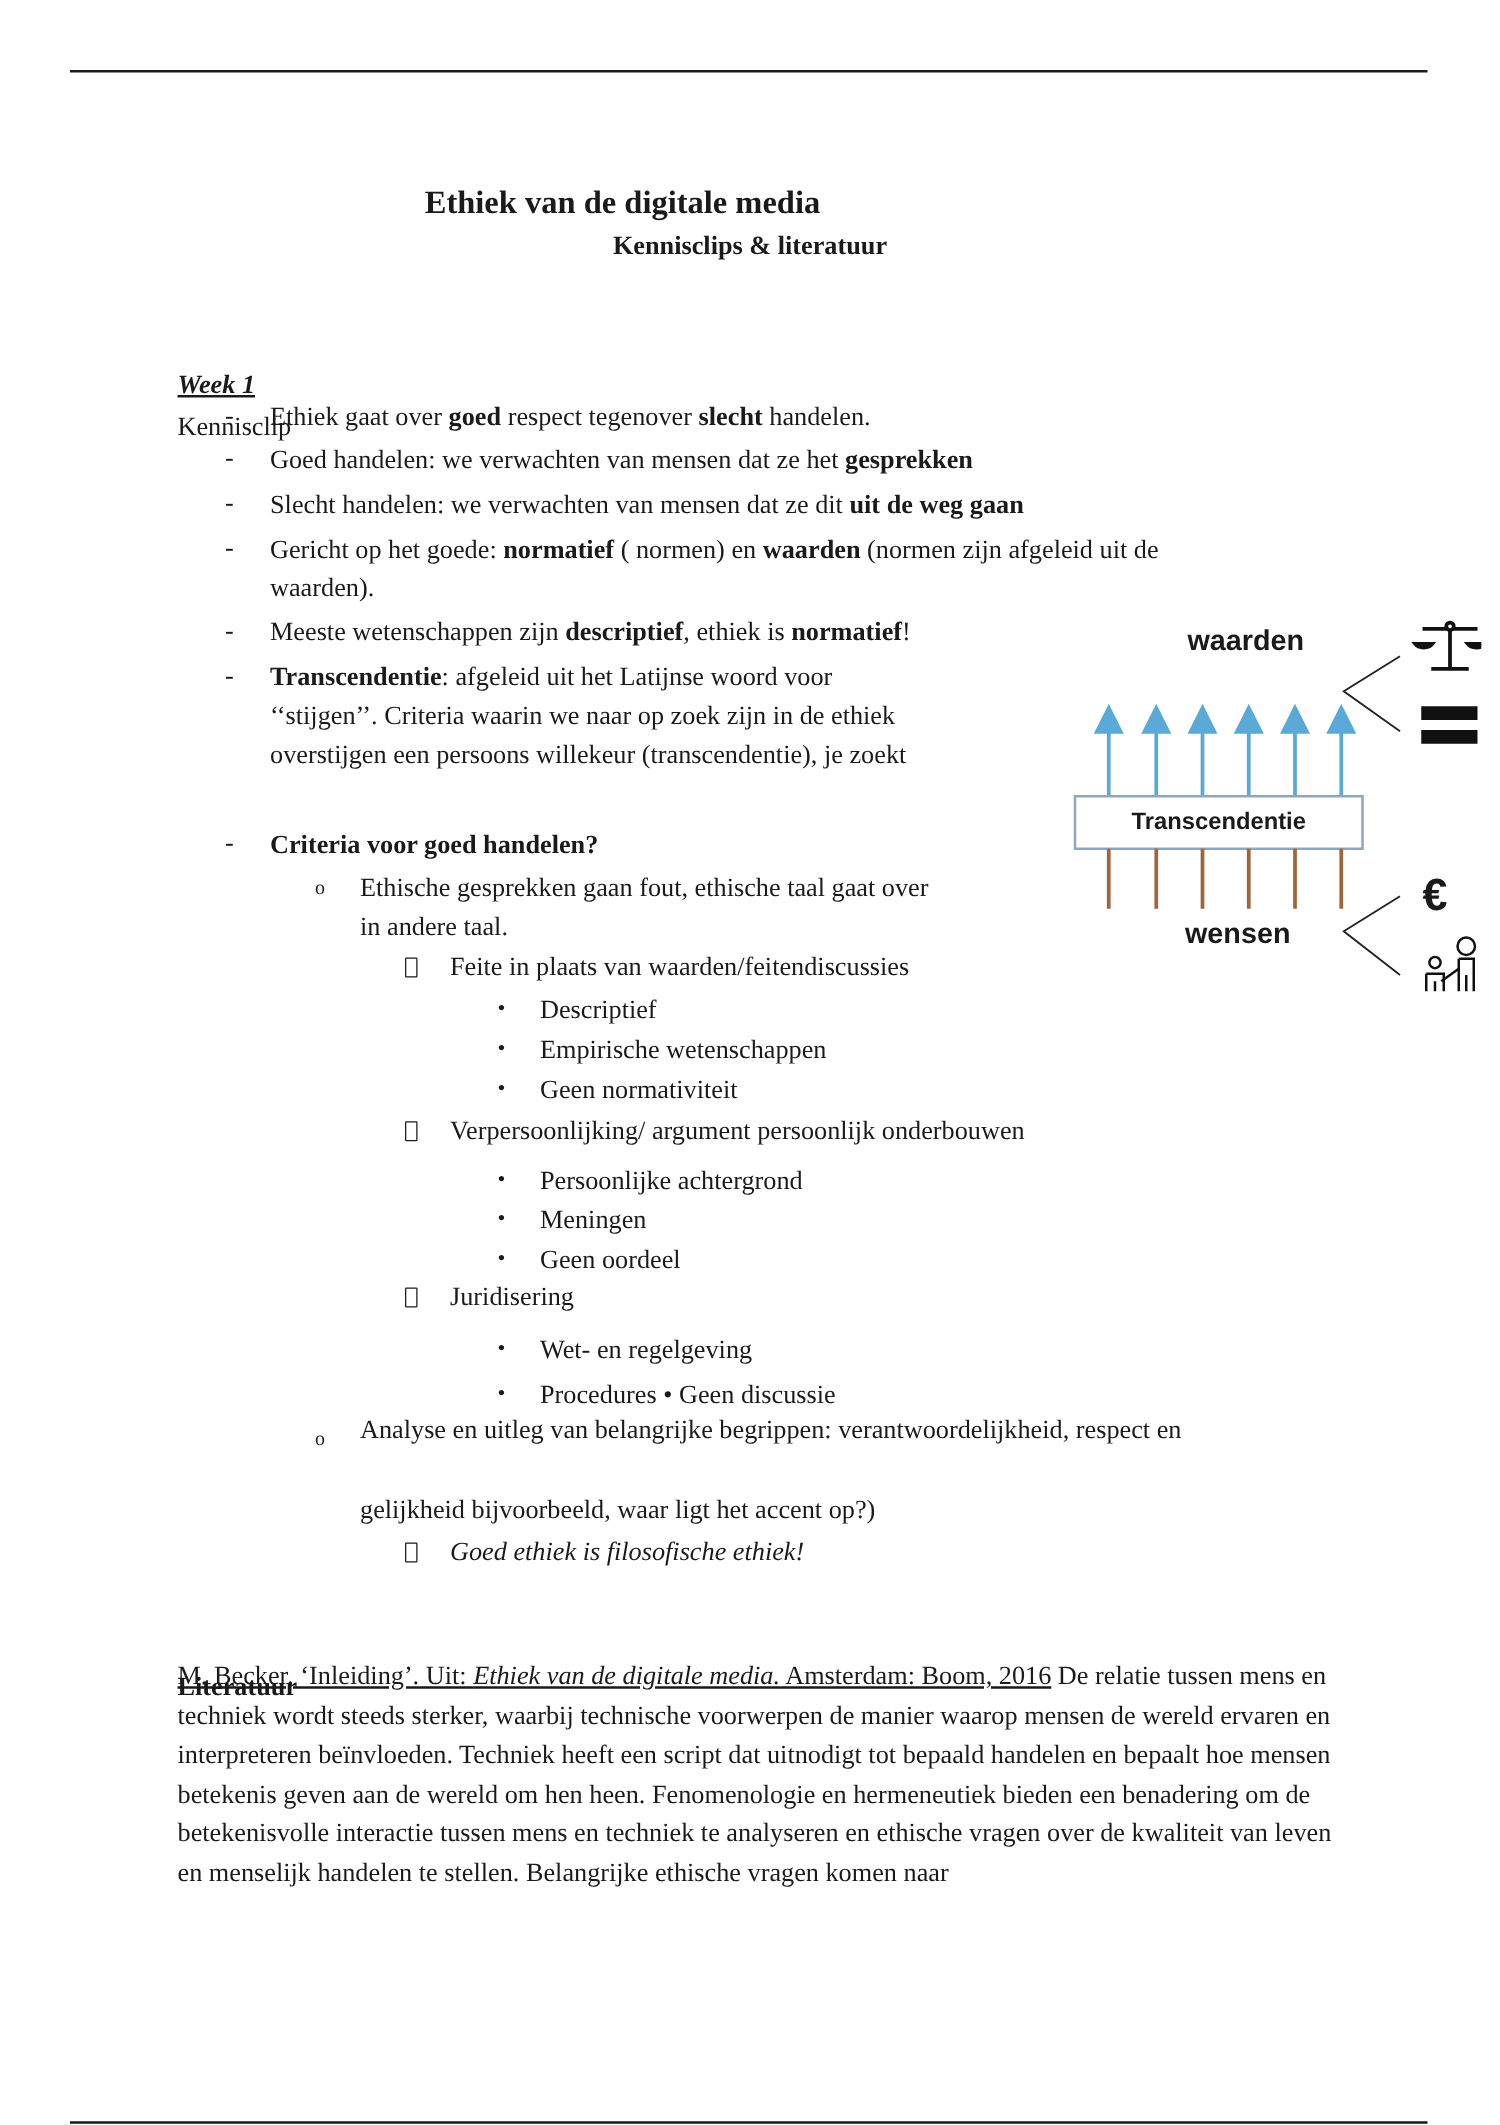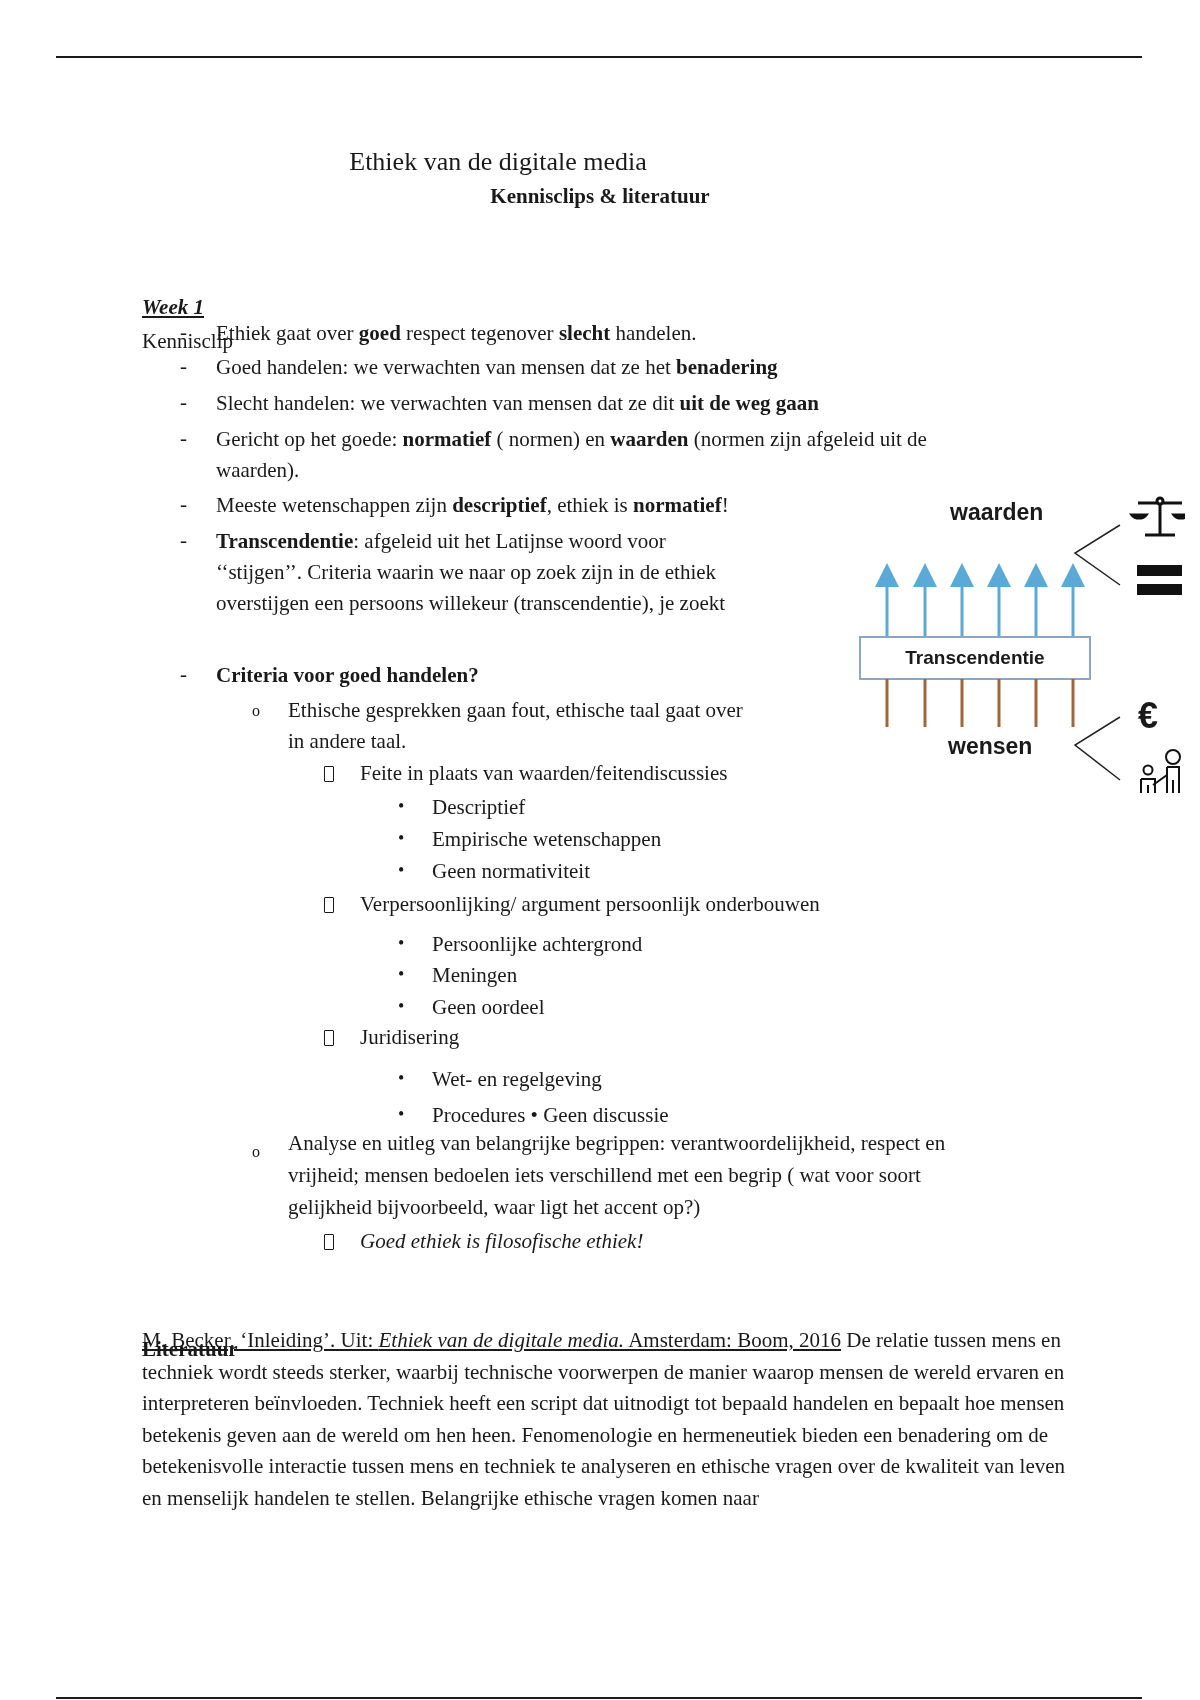--- a/index.html
+++ b/index.html
@@ -5,21 +5,21 @@
     html, body { margin: 0; padding: 0; background: #ffffff; }
     body {
       width: 1200px; height: 1700px; position: relative; overflow: hidden;
       font-family: "Liberation Serif", "DejaVu Serif", serif;
       color: #1a1a1a;
     }
     .rule { position: absolute; left: 56px; width: 1086px; height: 2px; background: #1a1a1a; }
     .rule.top { top: 56px; }
     .rule.bottom { top: 1697px; }
     .title { position: absolute; top: 147px; left: 0; width: 996px; text-align: center;
-      font-weight: normal; font-size: 26px; }
+      font-weight: bold; font-size: 26px; }
     .subtitle { position: absolute; top: 184px; left: 0; width: 1200px; text-align: center;
       font-weight: bold; font-size: 21px; }
     .abs { position: absolute; font-size: 21px; line-height: 30px; white-space: nowrap; margin-top: 44px; }
     .week { left: 142px; top: 248px; font-weight: bold; font-style: italic; text-decoration: underline; }
     .h-kennisclip { left: 142px; top: 282px; font-weight: normal; }
     .h-literatuur { left: 142px; top: 1290px; font-weight: bold; }
     .dash { position: absolute; left: 180px; font-size: 21px; }
     .bul-text { position: absolute; left: 216px; font-size: 21px; line-height: 31px; }
     .circ { position: absolute; left: 252px; font-size: 16px; }
     .circ-text { position: absolute; left: 288px; font-size: 21px; line-height: 31px; }
@@ -42,21 +42,21 @@
 <div class="title">Ethiek van de digitale media</div>
 <div class="subtitle">Kennisclips &amp; literatuur</div>
 
 <div class="abs week">Week 1</div>
 <div class="abs h-kennisclip">Kennisclip</div>
 
 <span class="dash" style="top:320px">-</span>
 <div class="bul-text" style="top:318px"><span>Ethiek gaat over </span><b>goed</b><span> respect tegenover </span><b>slecht</b><span> handelen.</span></div>
 
 <span class="dash" style="top:354px">-</span>
-<div class="bul-text" style="top:352px"><span>Goed handelen: we verwachten van mensen dat ze het </span><b>benadering</b></div>
+<div class="bul-text" style="top:352px"><span>Goed handelen: we verwachten van mensen dat ze het </span><b>gesprekken</b></div>
 
 <span class="dash" style="top:390px">-</span>
 <div class="bul-text" style="top:388px"><span>Slecht handelen: we verwachten van mensen dat ze dit </span><b>uit de weg gaan</b></div>
 
 <span class="dash" style="top:426px">-</span>
 <div class="bul-text" style="top:424px"><span>Gericht op het goede: </span><b>normatief</b><span> ( normen) en </span><b>waarden</b><span> (normen zijn afgeleid uit de</span><br><span>waarden).</span></div>
 
 <span class="dash" style="top:492px">-</span>
 <div class="bul-text" style="top:490px"><span>Meeste wetenschappen zijn </span><b>descriptief</b><span>, ethiek is </span><b>normatief</b><span>!</span></div>
 
@@ -88,21 +88,21 @@
 <div class="dot-text" style="top:995px">Geen oordeel</div>
 
 <span class="sq" style="top:1030px"></span>
 <div class="sq-text" style="top:1025px">Juridisering</div>
 <span class="dot" style="top:1068px">•</span>
 <div class="dot-text" style="top:1067px">Wet- en regelgeving</div>
 <span class="dot" style="top:1104px">•</span>
 <div class="dot-text" style="top:1103px">Procedures • Geen discussie</div>
 
 <span class="circ" style="top:1143px">o</span>
-<div class="circ-text" style="top:1127px; line-height:32px"><span>Analyse en uitleg van belangrijke begrippen: verantwoordelijkheid, respect en</span><br><span>vrijheid; mensen bedoelen iets verschillend met een begrip ( wat voor soort</span><br><span>gelijkheid bijvoorbeeld, waar ligt het accent op?)</span></div>
+<div class="circ-text" style="top:1127px; line-height:32px"><span>Analyse en uitleg van belangrijke begrippen: verantwoordelijkheid, respect en</span><br><br><span>gelijkheid bijvoorbeeld, waar ligt het accent op?)</span></div>
 
 <span class="sq" style="top:1234px"></span>
 <div class="sq-text" style="top:1229px; font-style:italic">Goed ethiek is filosofische ethiek!</div>
 
 <div class="diagram">
   <svg viewBox="0 0 330 320">
     <defs>
       <marker id="ah" markerWidth="8" markerHeight="8" refX="4" refY="4" orient="auto">
         <path d="M0,0 L8,4 L0,8 z" fill="#5aa9d6"></path>
       </marker>

